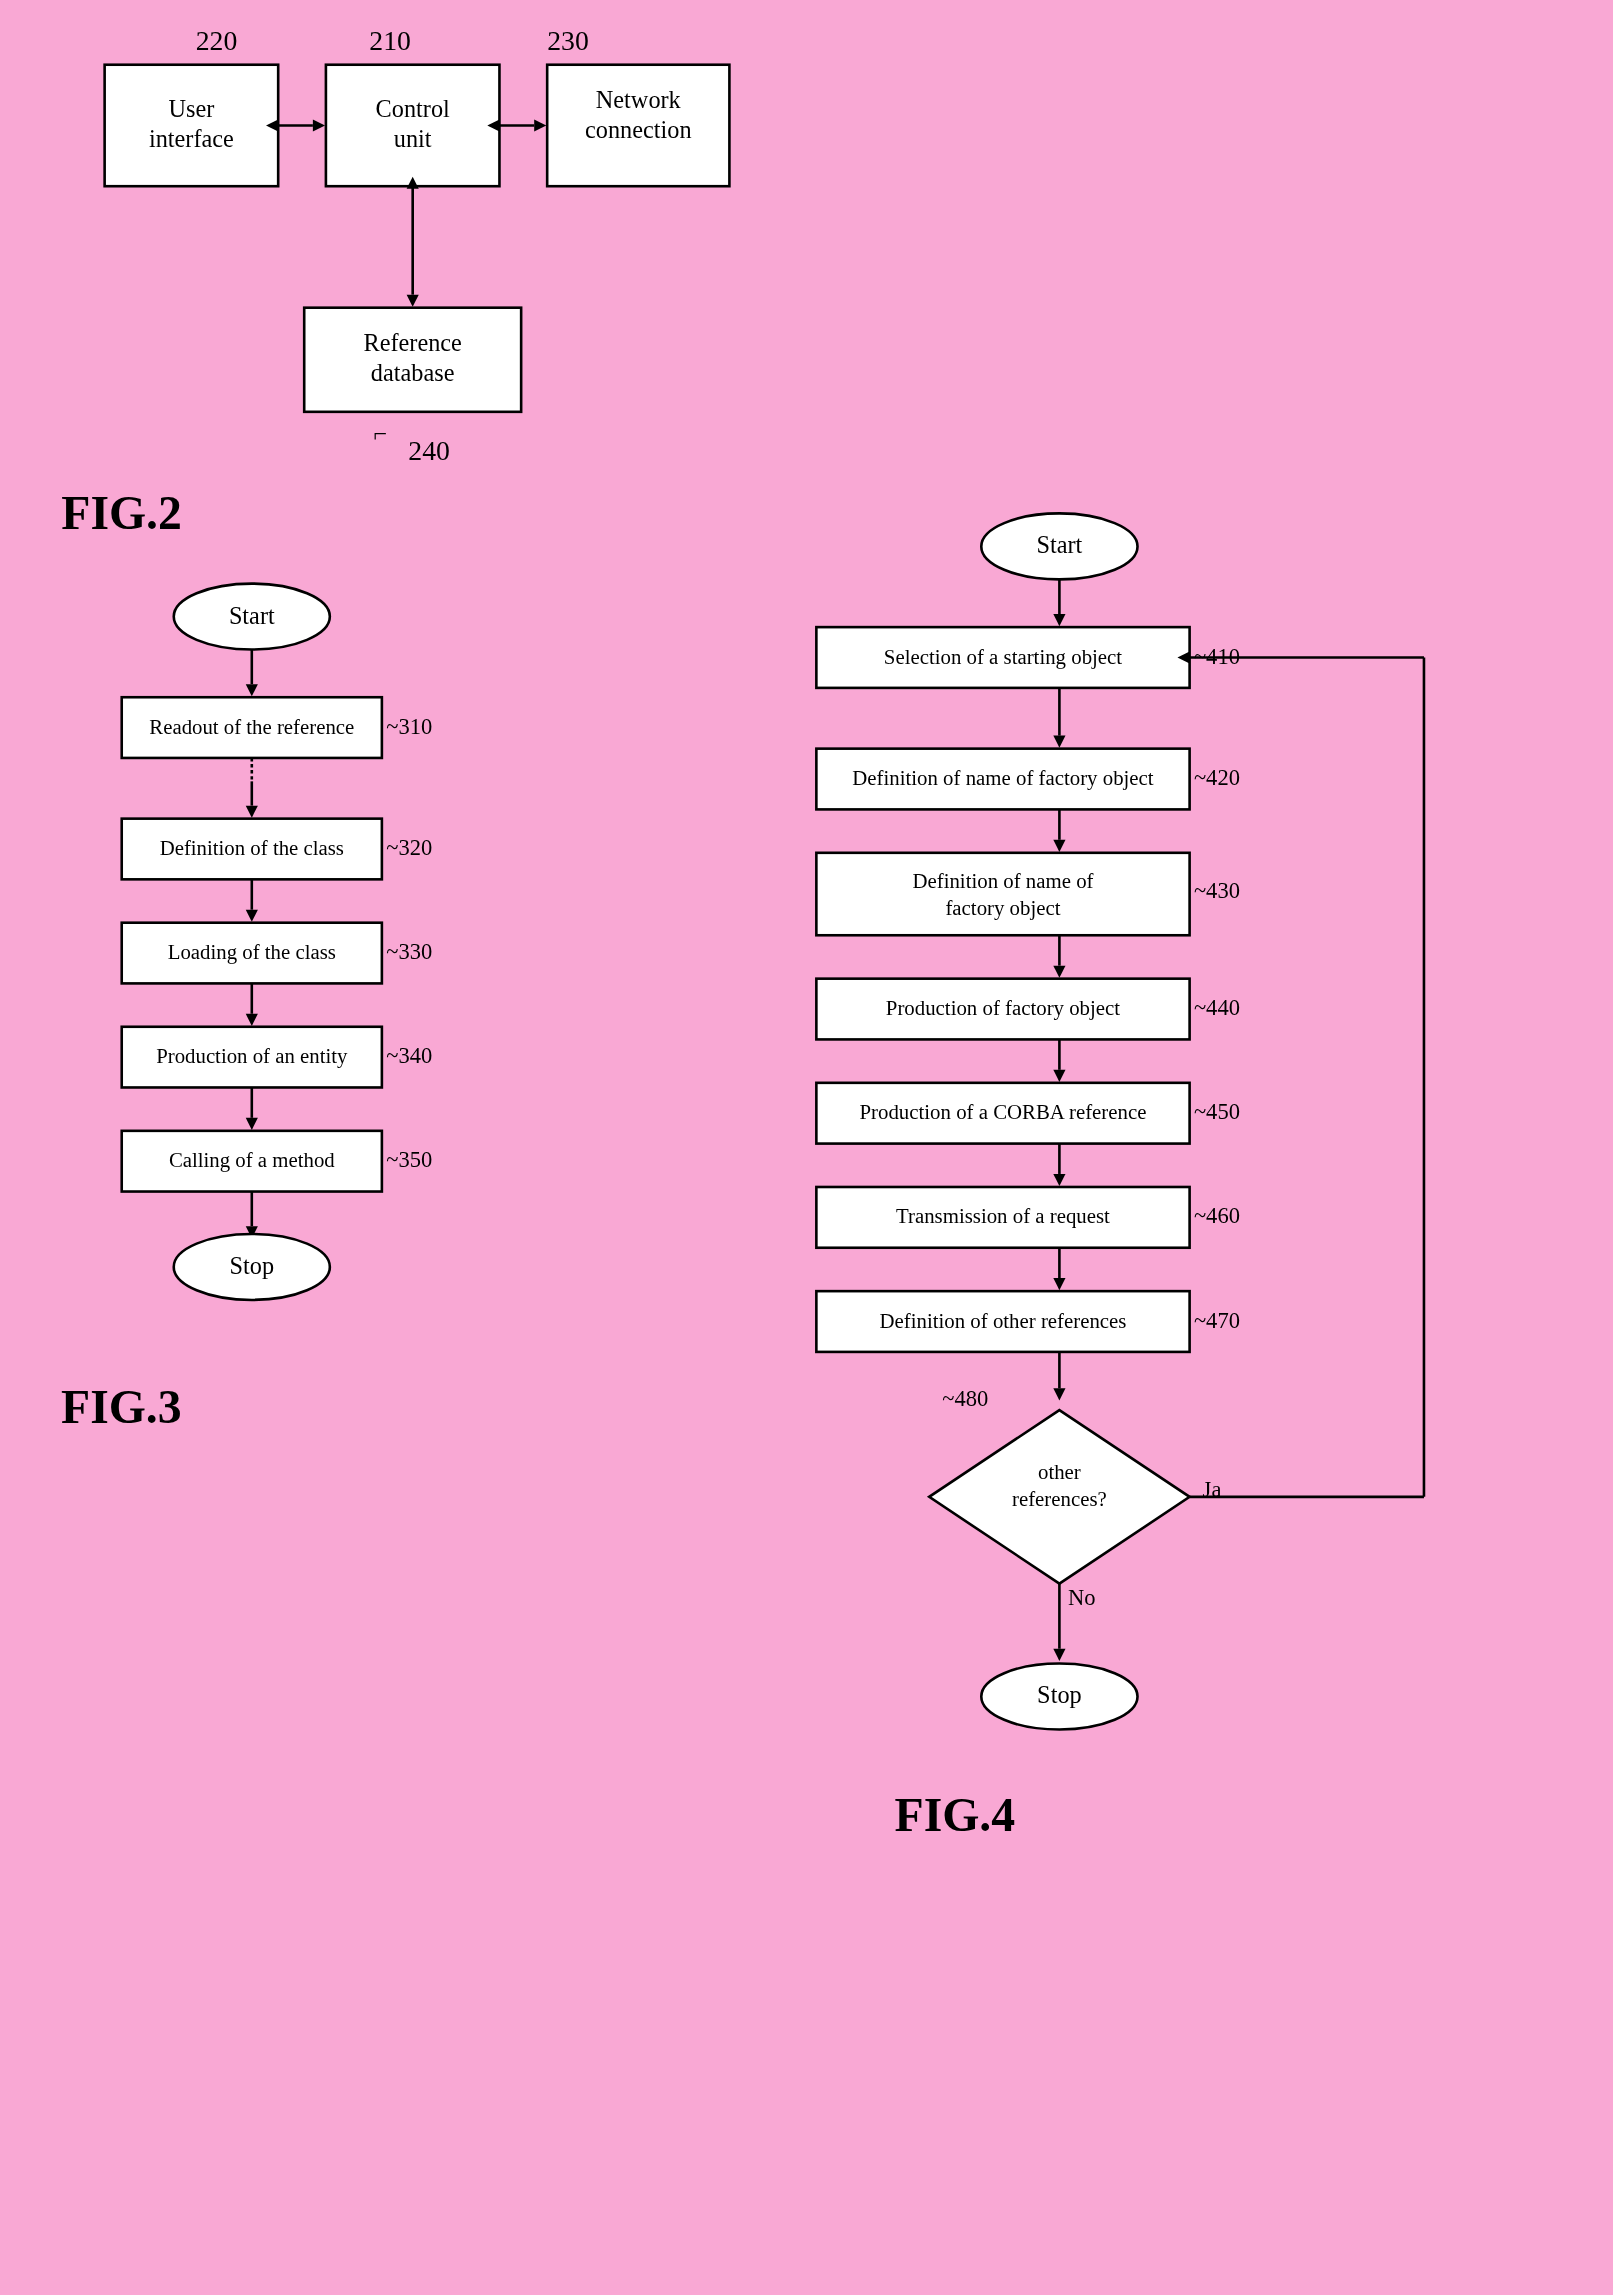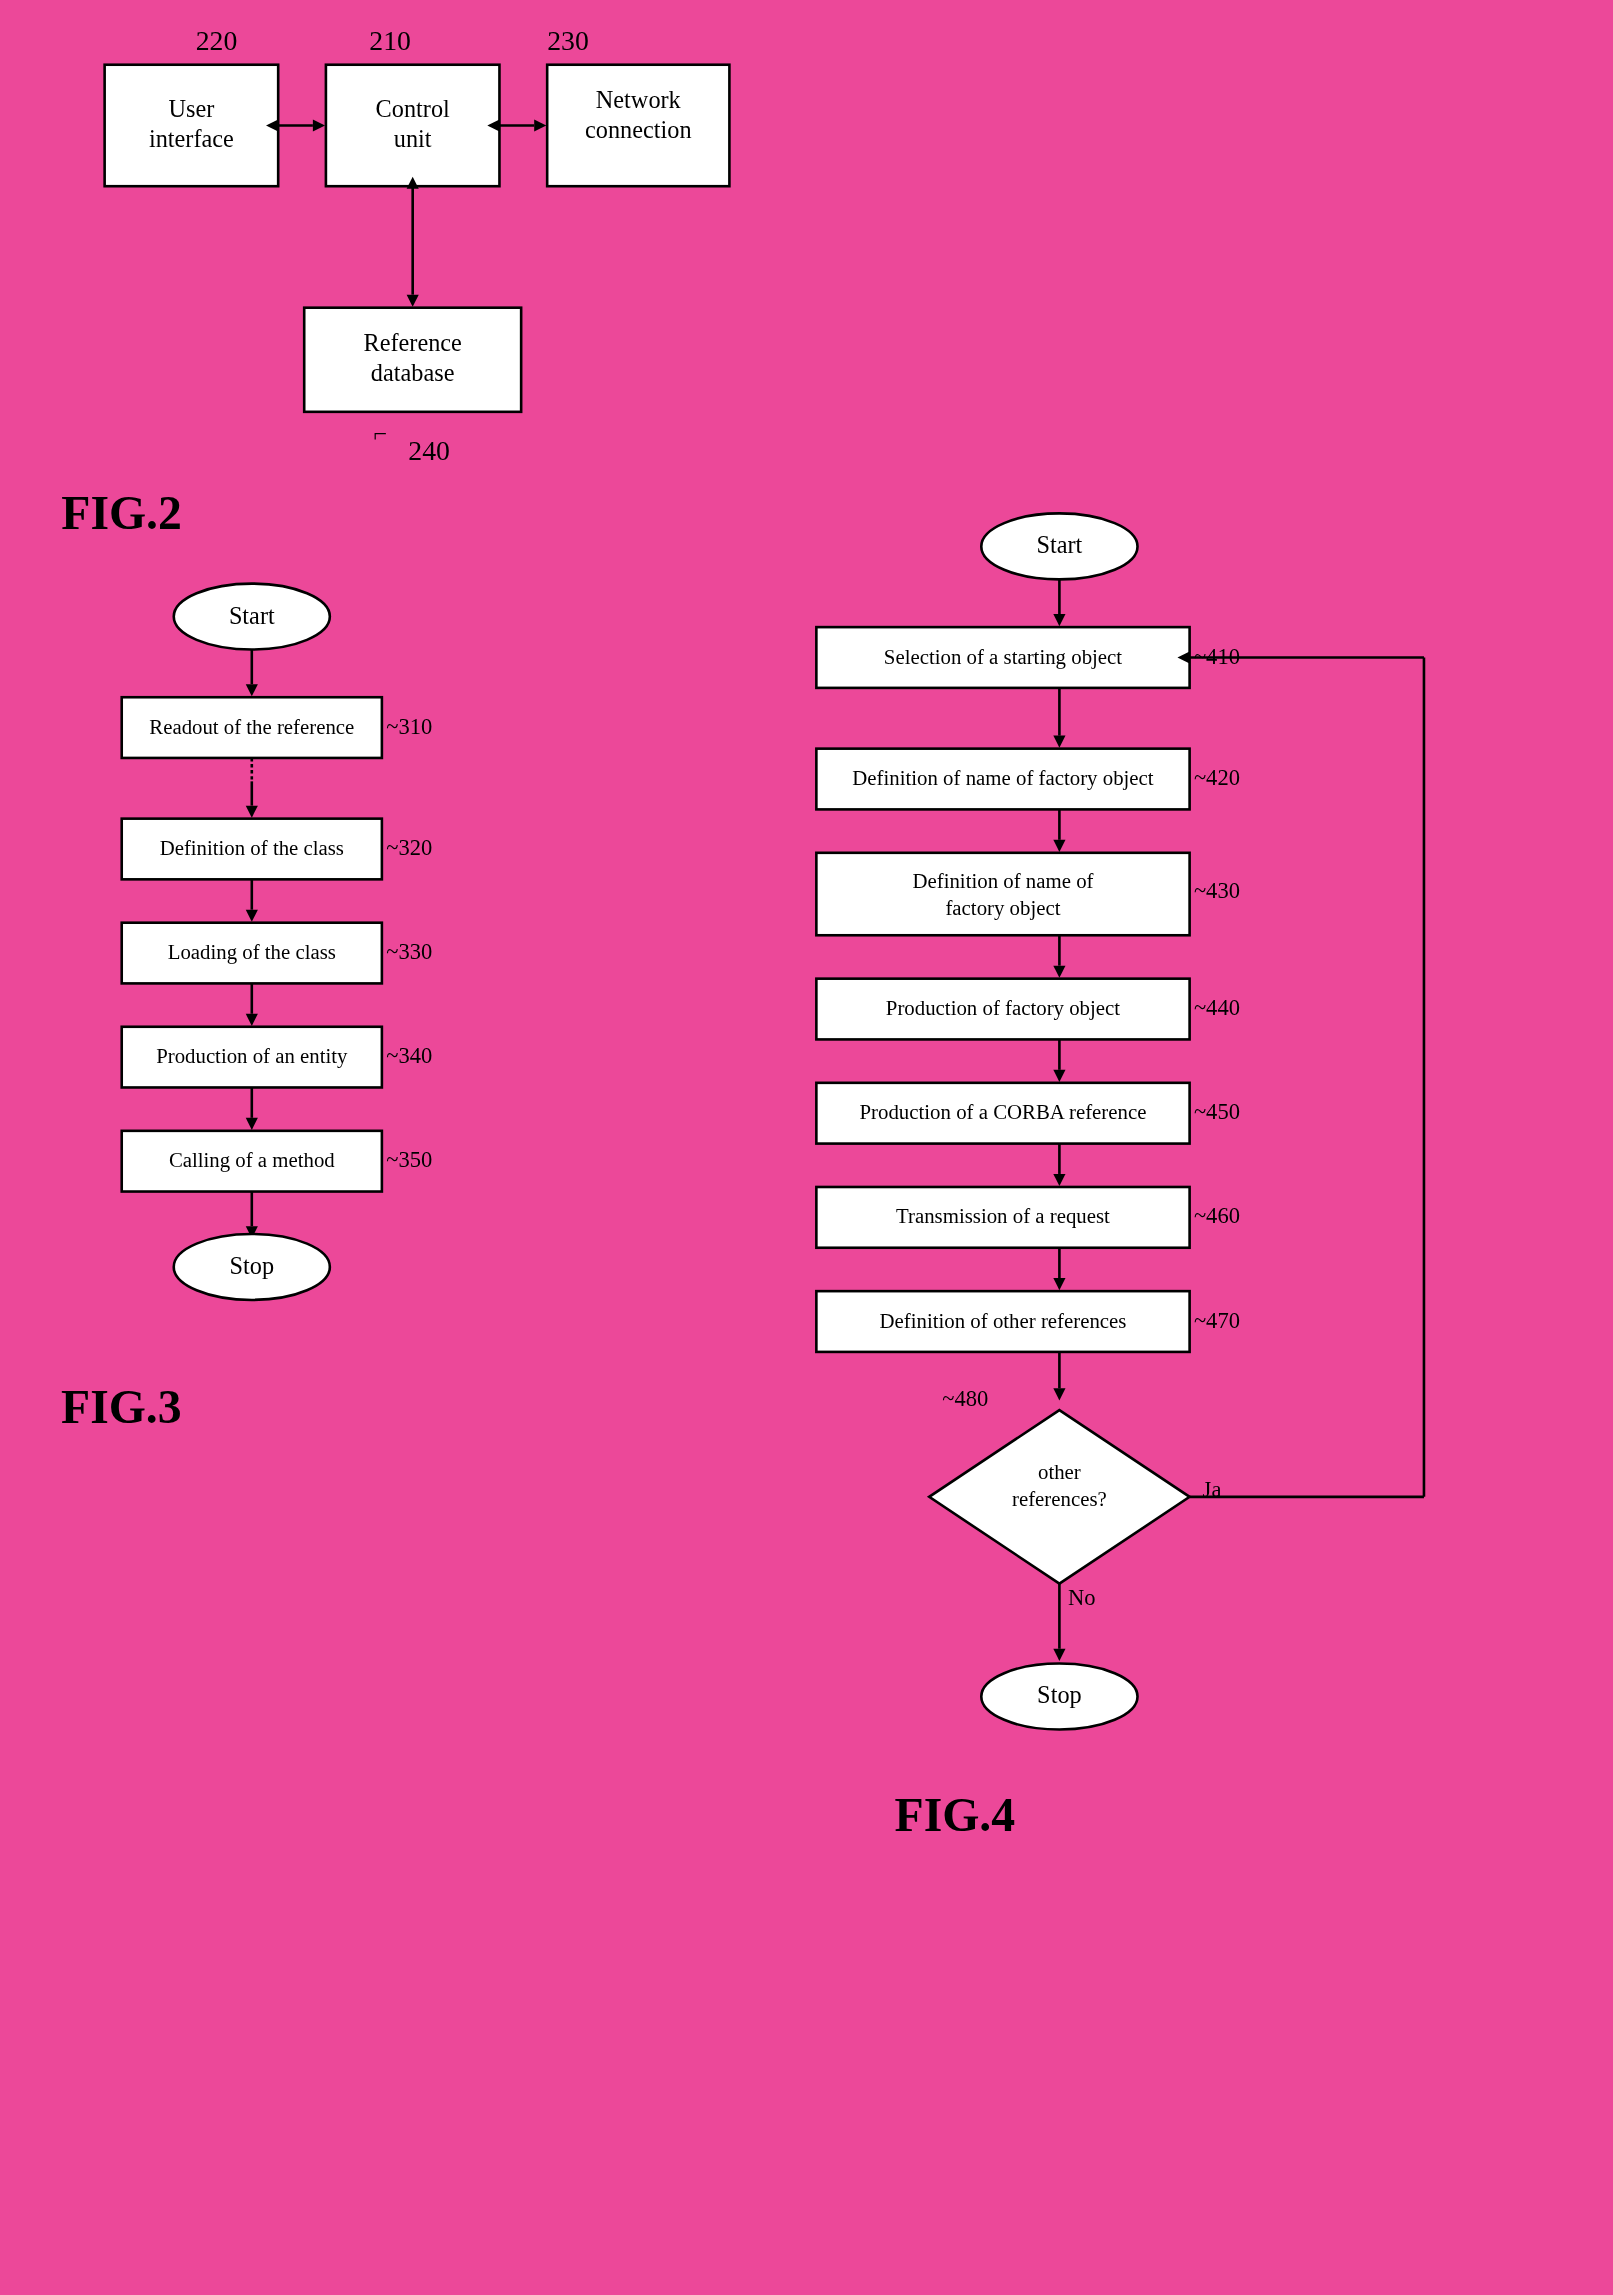--- a/index.html
+++ b/index.html
@@ -9,21 +9,21 @@
       width: 1613px;
       min-height: 2295px;
       position: relative;
       overflow: hidden;
     }
 
     .page {
       width: 1613px;
       min-height: 2295px;
       position: relative;
-      background: #ec4899;
+      background: #f9a8d4;
       padding: 52px 69px;
     }
 
     
     svg text {
       font-family: 'Times New Roman', Times, serif;
     }
   </style>
 </head>
 <body>

